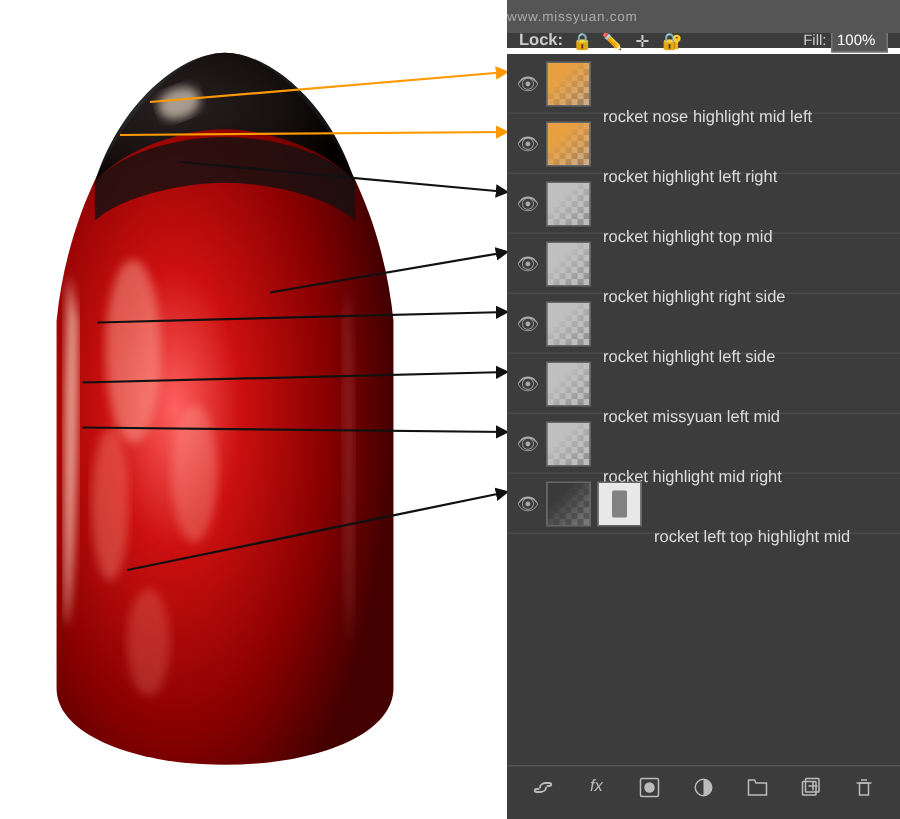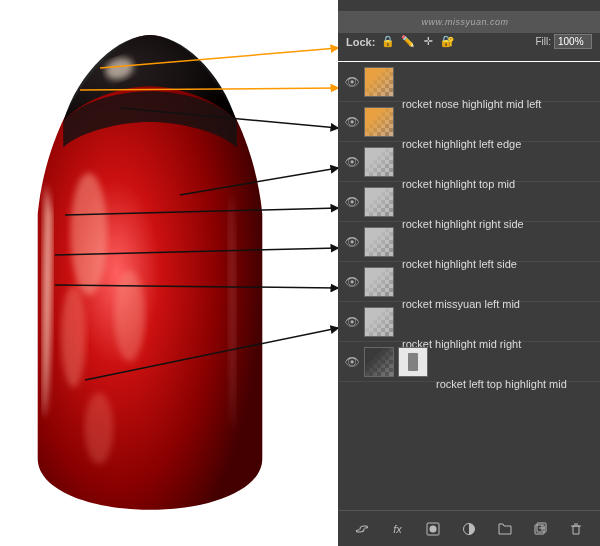--- a/index.html
+++ b/index.html
@@ -54,23 +54,23 @@
       display: flex;
       flex-direction: column;
     }
 
     
     .lock-bar {
       display: flex;
       align-items: center;
       padding: 4px 8px;
       background: #3c3c3c;
-      border-bottom: 1px solid #ffffff;
+      border-bottom: 4px solid #ffffff;
       gap: 6px;
-      height: 40px;
+      height: 14px;
     }
 
     .lock-label {
       color: #ccc;
       font-size: 11px;
       font-weight: bold;
     }
 
     .lock-icon {
       width: 14px;
@@ -152,41 +152,39 @@
       display: flex;
       align-items: center;
       justify-content: space-around;
       padding: 0 6px;
     }
 
     .toolbar-btn {
       width: 22px;
       height: 22px;
       display: flex;
-      align-items: center;
       justify-content: center;
       color: #bbb;
       font-size: 13px;
       cursor: pointer;
       border-radius: 2px;
     }
 
     
     .top-watermark {
       position: absolute;
-      top: 11px;
+      top: 0;
       right: 0;
       width: 262px;
       height: 22px;
       background: #555;
       display: flex;
       align-items: center;
-      justify-content: center;
+      justify-content: flex-start;
       padding-right: 8px;
-      font-style: italic;
     }
 
     .watermark-text {
       color: #aaa;
       font-size: 9px;
       letter-spacing: 0.5px;
     }
 
     
     .thumb-highlight-warm {
@@ -328,21 +326,21 @@
         <div class="thumb-highlight-warm"></div>
       </div>
       <span class="layer-name">rocket nose highlight mid left</span>
     </div>
 
     <div class="layer-item">
       <span class="eye-icon">👁</span>
       <div class="layer-thumb">
         <div class="thumb-highlight-warm"></div>
       </div>
-      <span class="layer-name">rocket highlight left edge</span>
+      <span class="layer-name">rocket highlight left right</span>
     </div>
 
     <div class="layer-item">
       <span class="eye-icon">👁</span>
       <div class="layer-thumb">
         <div class="thumb-highlight-cool"></div>
       </div>
       <span class="layer-name">rocket highlight top mid</span>
     </div>
 

